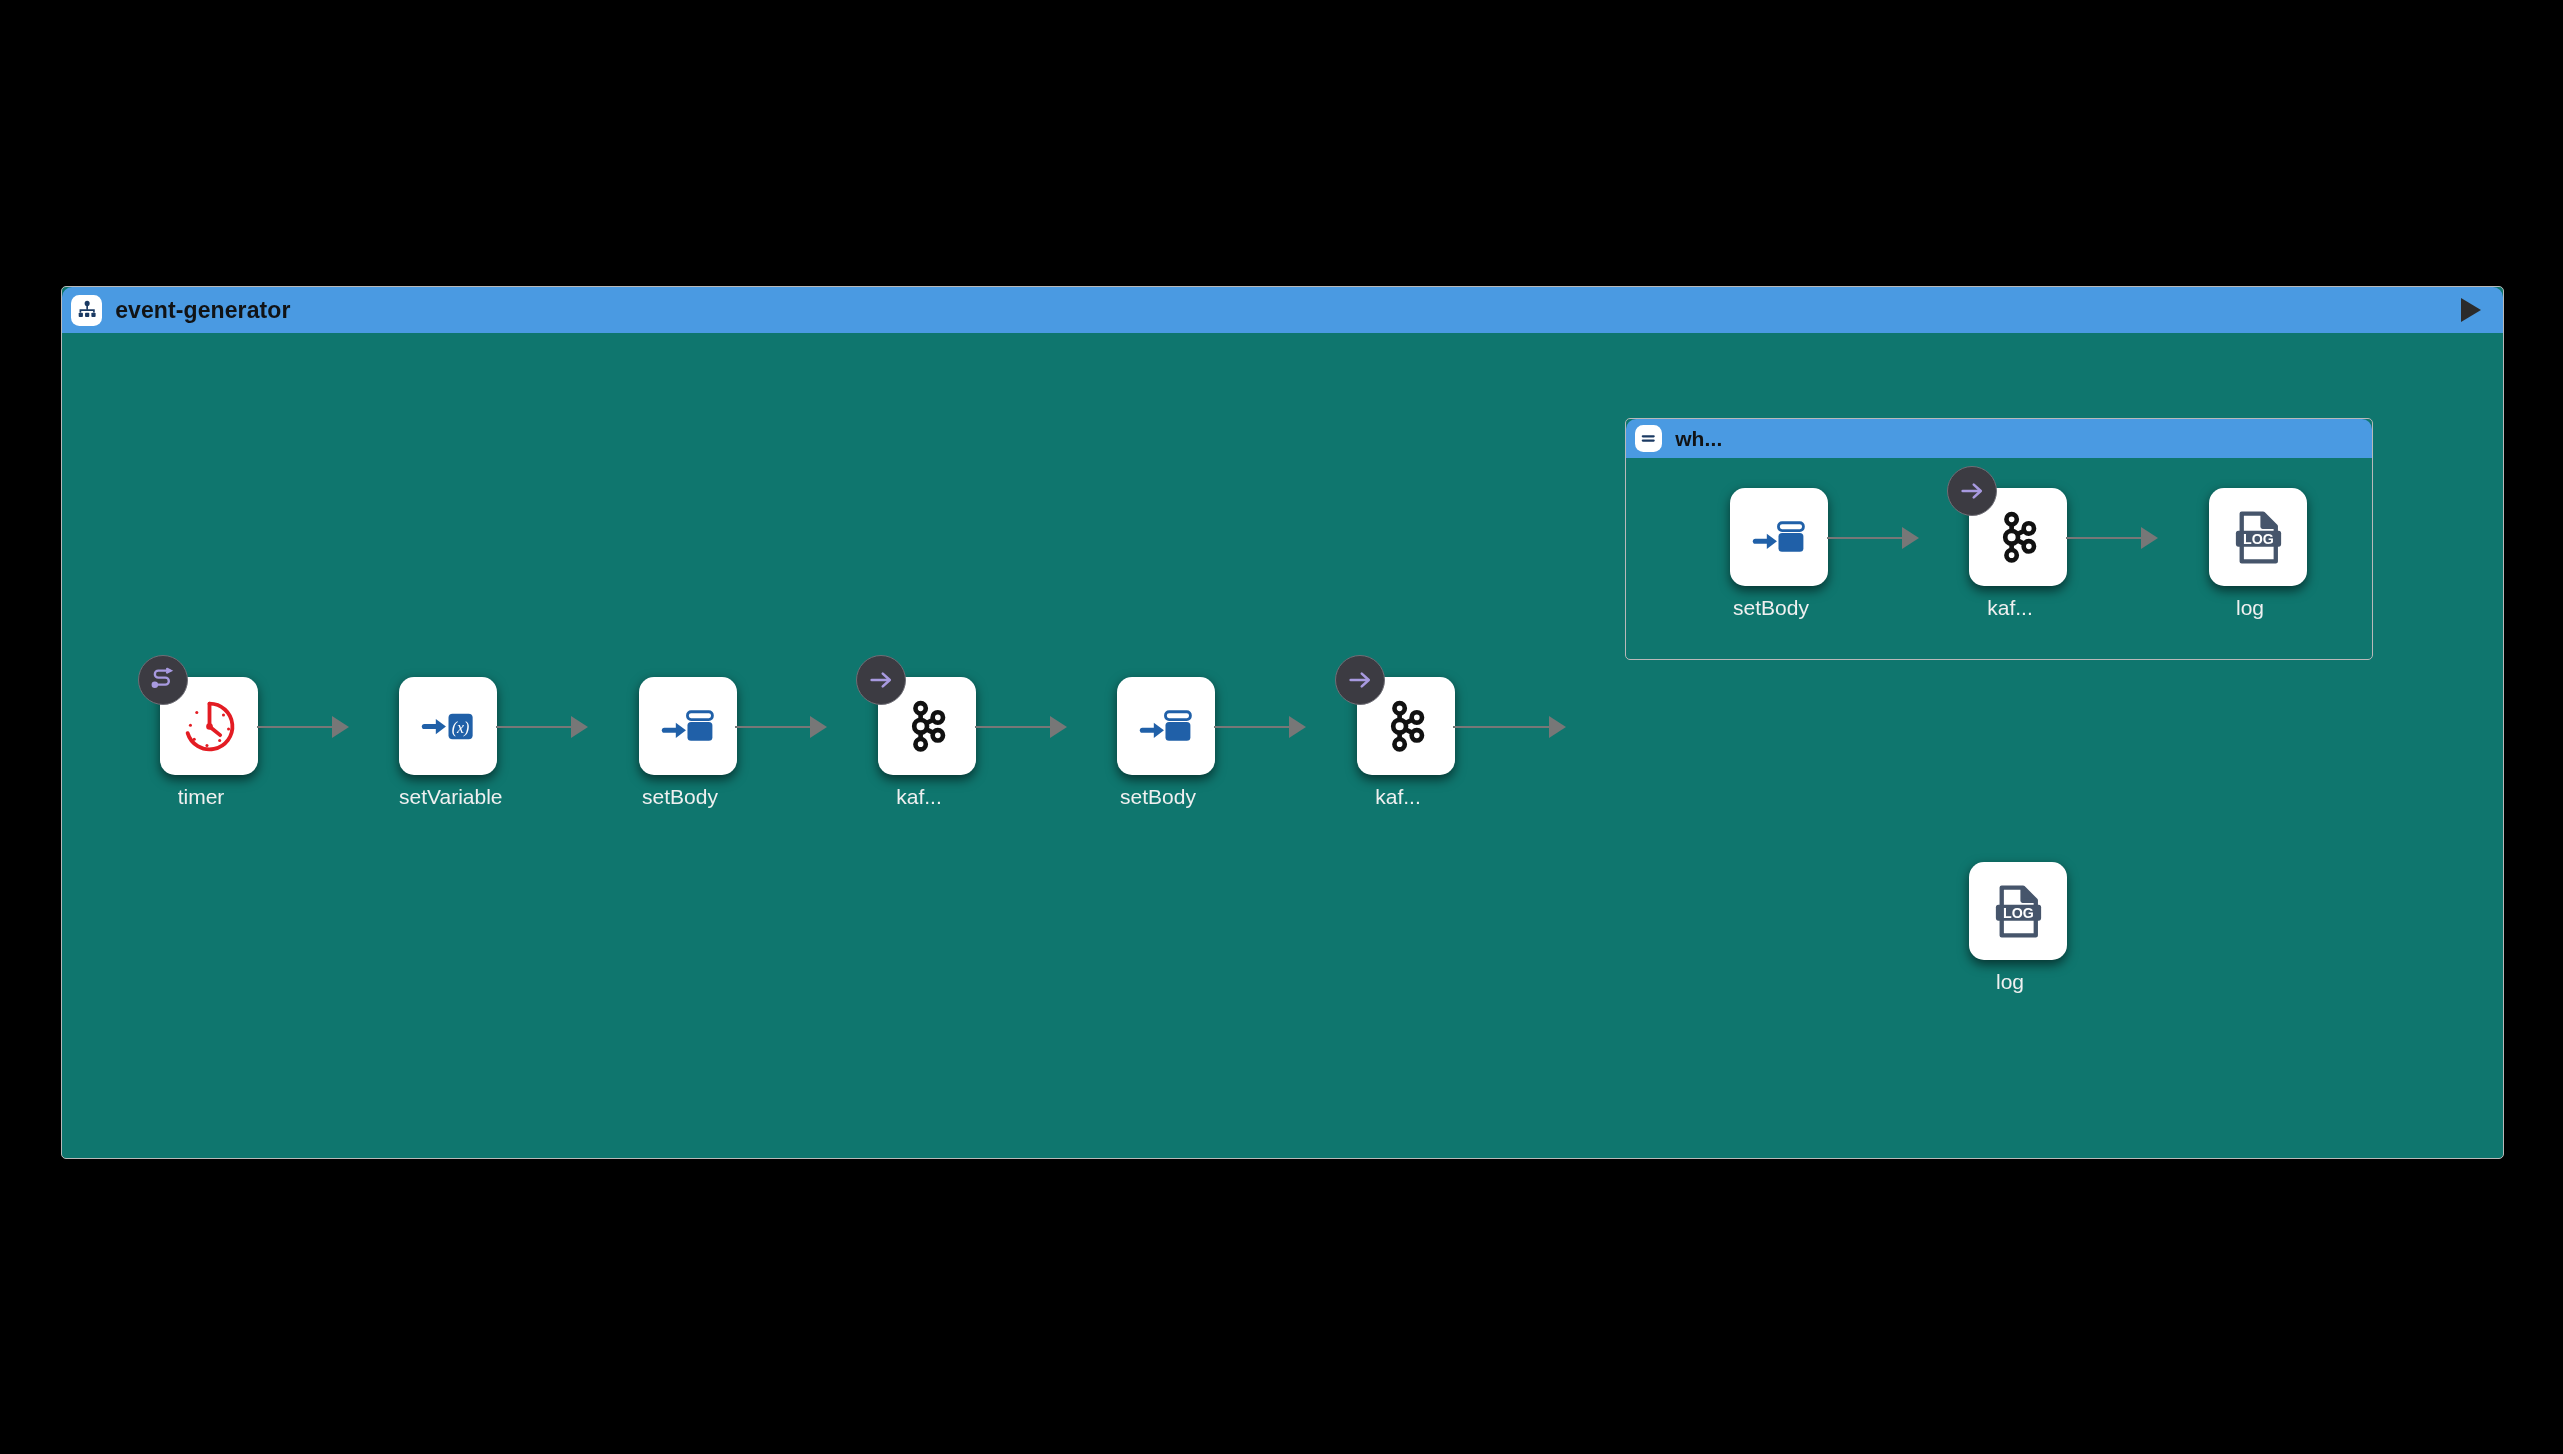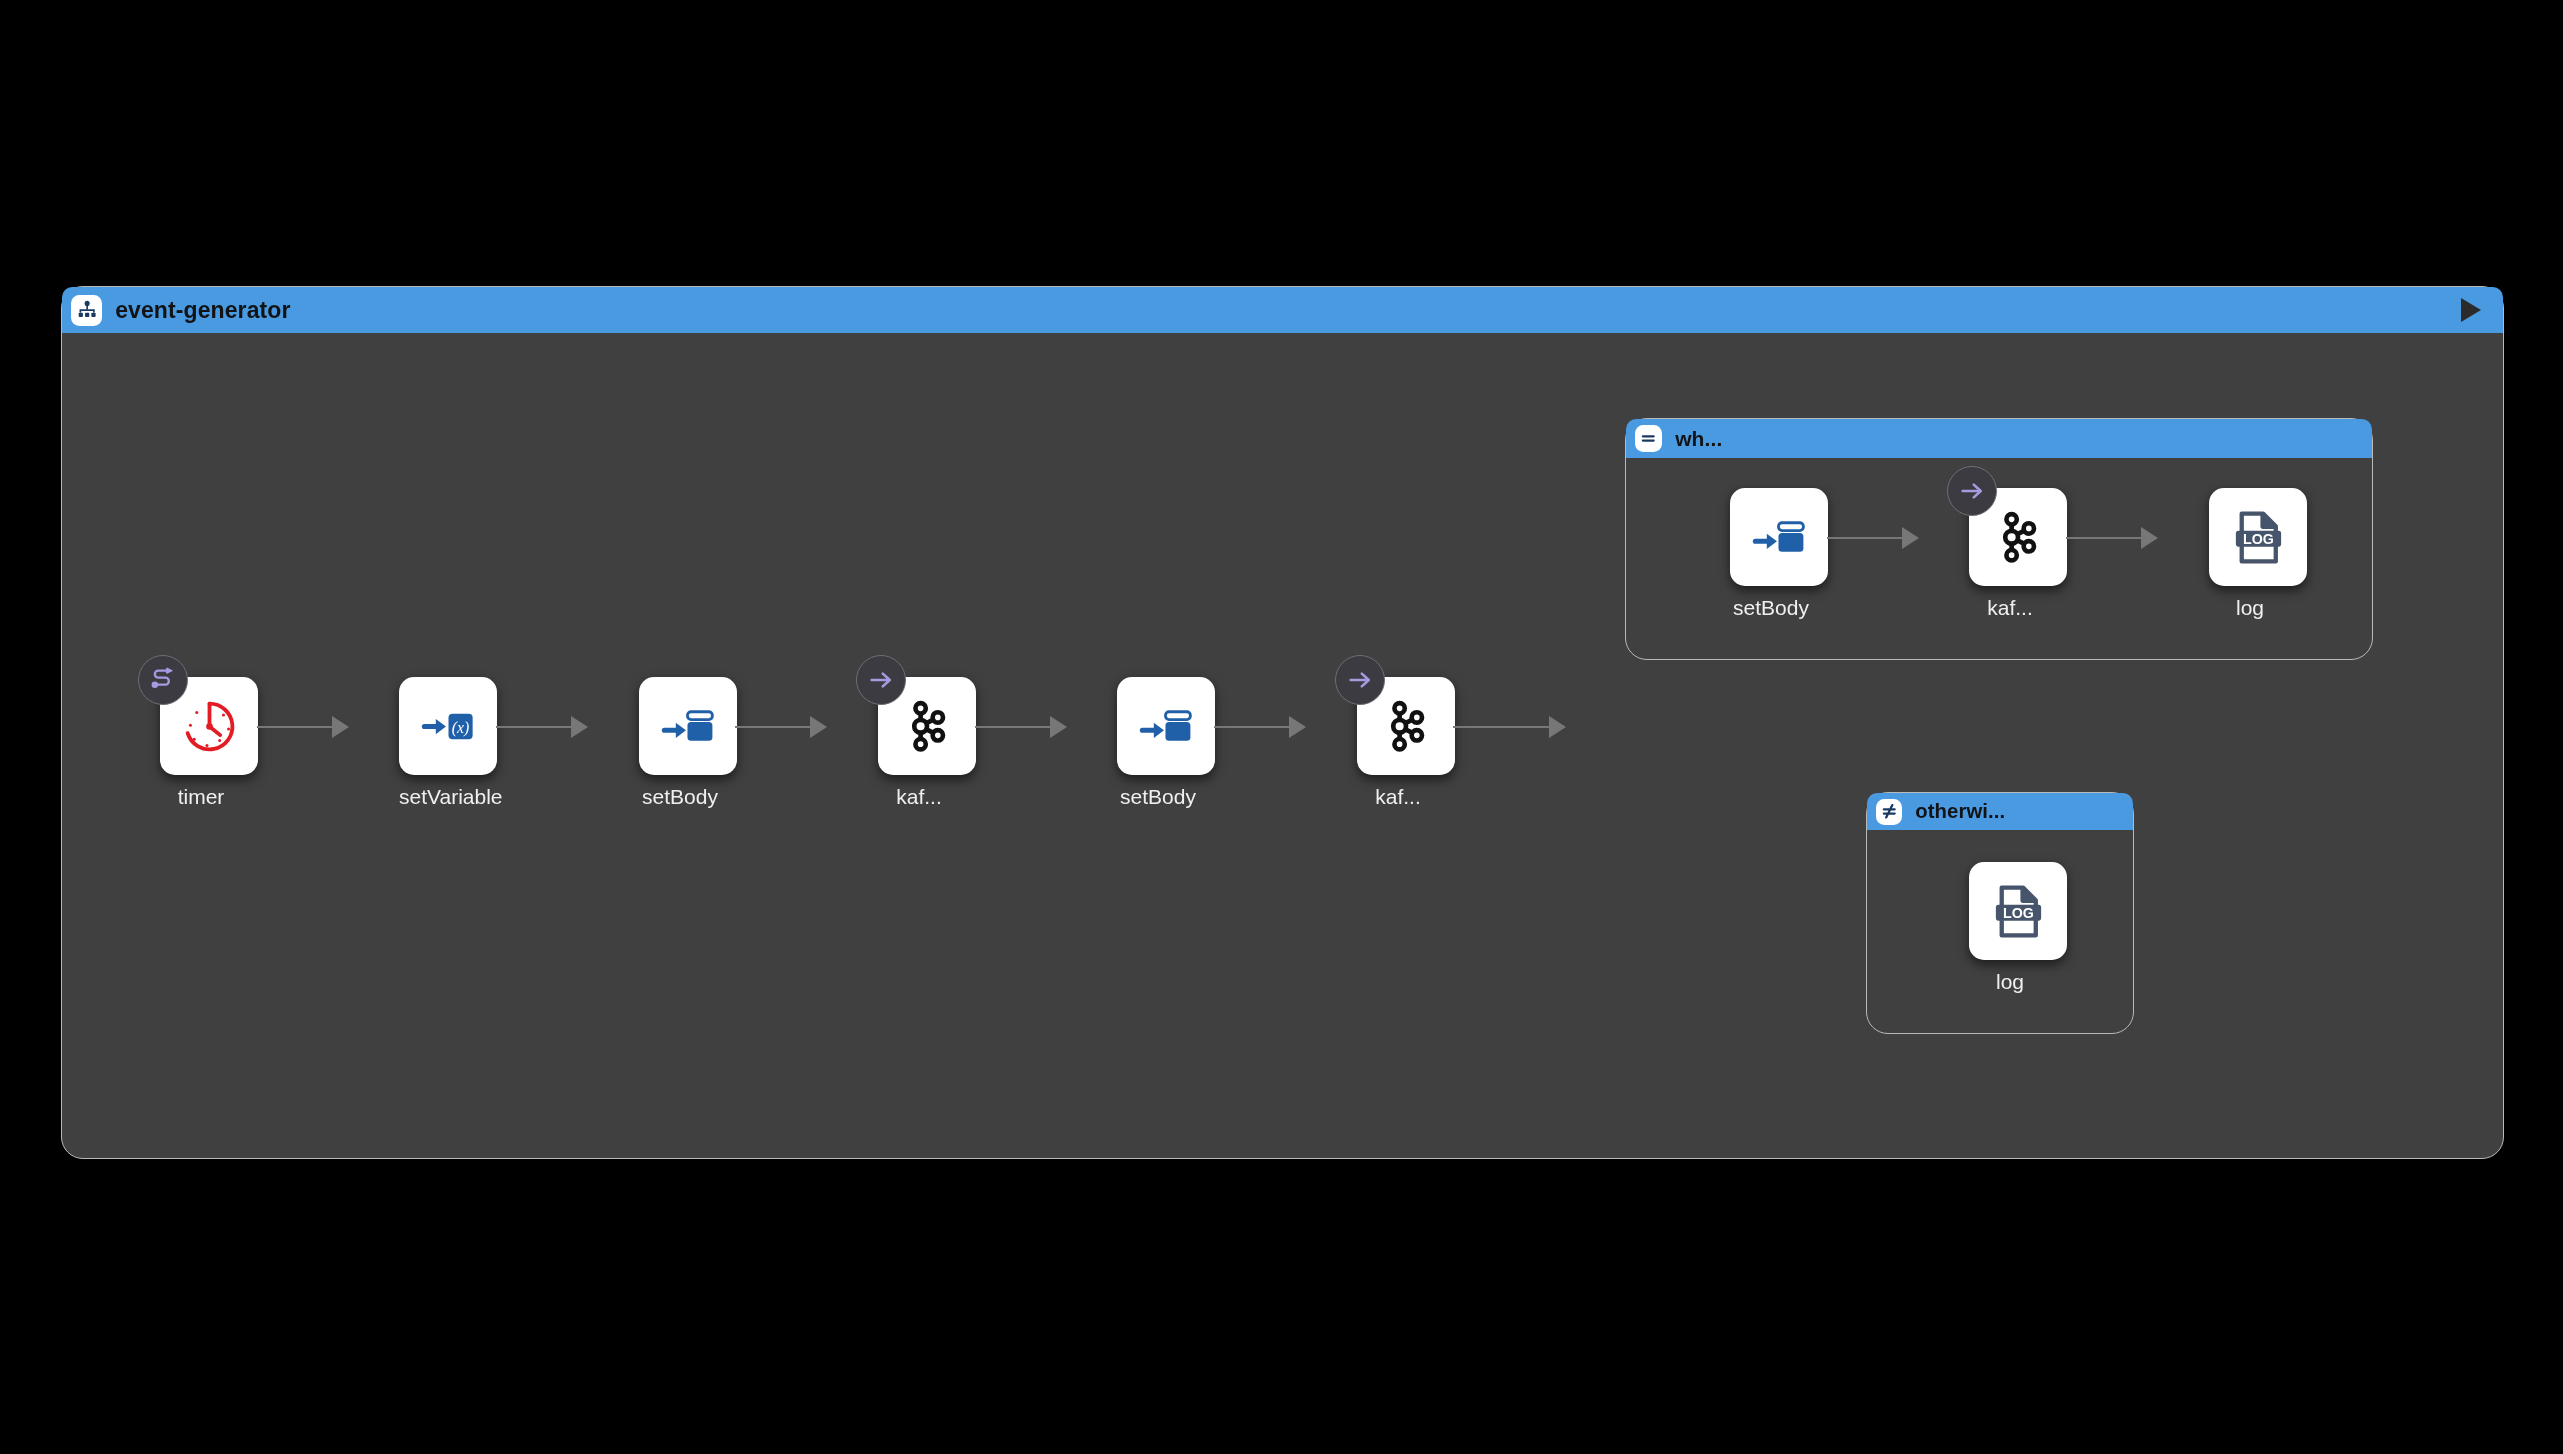--- a/index.html
+++ b/index.html
@@ -9,23 +9,23 @@
     background: #000000;
     font-family: "Liberation Sans", sans-serif;
     overflow: hidden;
   }
 
   #canvas { position: relative; width: 2563px; height: 1454px; background: #000; }
 
   
   .group {
     position: absolute;
-    background: #404040;
+    background: #0f766e;
     border: 1.8px solid #b9b9b9;
-    border-radius: 22px;
+    border-radius: 5px;
   }
   .group-header {
     position: absolute;
     left: 0; top: 0;
     width: 100%;
     background: #4a9ae2;
     border-radius: 10.2px 10.2px 0 0;
     display: flex;
     align-items: center;
     gap: 13px;
@@ -338,30 +338,20 @@
       <svg width="61" height="61" viewBox="0 0 24 24">
         <path d="M5.4 2.6h8.4l5 5v13.8H5.4z" fill="none" stroke="#46556b" stroke-width="1.7" stroke-linejoin="round"></path>
         <path d="M13.6 2.6v5.2h5.1" fill="#46556b" stroke="#46556b" stroke-width="1.7" stroke-linejoin="round"></path>
         <rect x="3.1" y="9.3" width="17.8" height="6.3" rx="1" fill="#46556b"></rect>
         <text x="12" y="14.5" font-family="Liberation Sans, sans-serif" font-weight="bold" font-size="5.6" fill="#ffffff" text-anchor="middle">LOG</text>
       </svg>
     </div>
     <div class="node-label">log</div>
   </div>
 
-  <div class="group" id="otherwise">
-    <div class="group-header">
-      <span class="hdr-icon">
-        <svg width="18.5" height="18.5" viewBox="0 0 24 24" stroke="#1b3a63" stroke-width="3" stroke-linecap="round">
-          <path d="M5 9.5h14M5 15h14M16 4 8 20"></path>
-        </svg>
-      </span>
-      <span class="group-title">otherwi...</span>
-    </div>
-  </div>
 
   <div class="node" style="left:1953px; top:862px;">
     <div class="node-box">
       <svg width="61" height="61" viewBox="0 0 24 24">
         <path d="M5.4 2.6h8.4l5 5v13.8H5.4z" fill="none" stroke="#46556b" stroke-width="1.7" stroke-linejoin="round"></path>
         <path d="M13.6 2.6v5.2h5.1" fill="#46556b" stroke="#46556b" stroke-width="1.7" stroke-linejoin="round"></path>
         <rect x="3.1" y="9.3" width="17.8" height="6.3" rx="1" fill="#46556b"></rect>
         <text x="12" y="14.5" font-family="Liberation Sans, sans-serif" font-weight="bold" font-size="5.6" fill="#ffffff" text-anchor="middle">LOG</text>
       </svg>
     </div>

